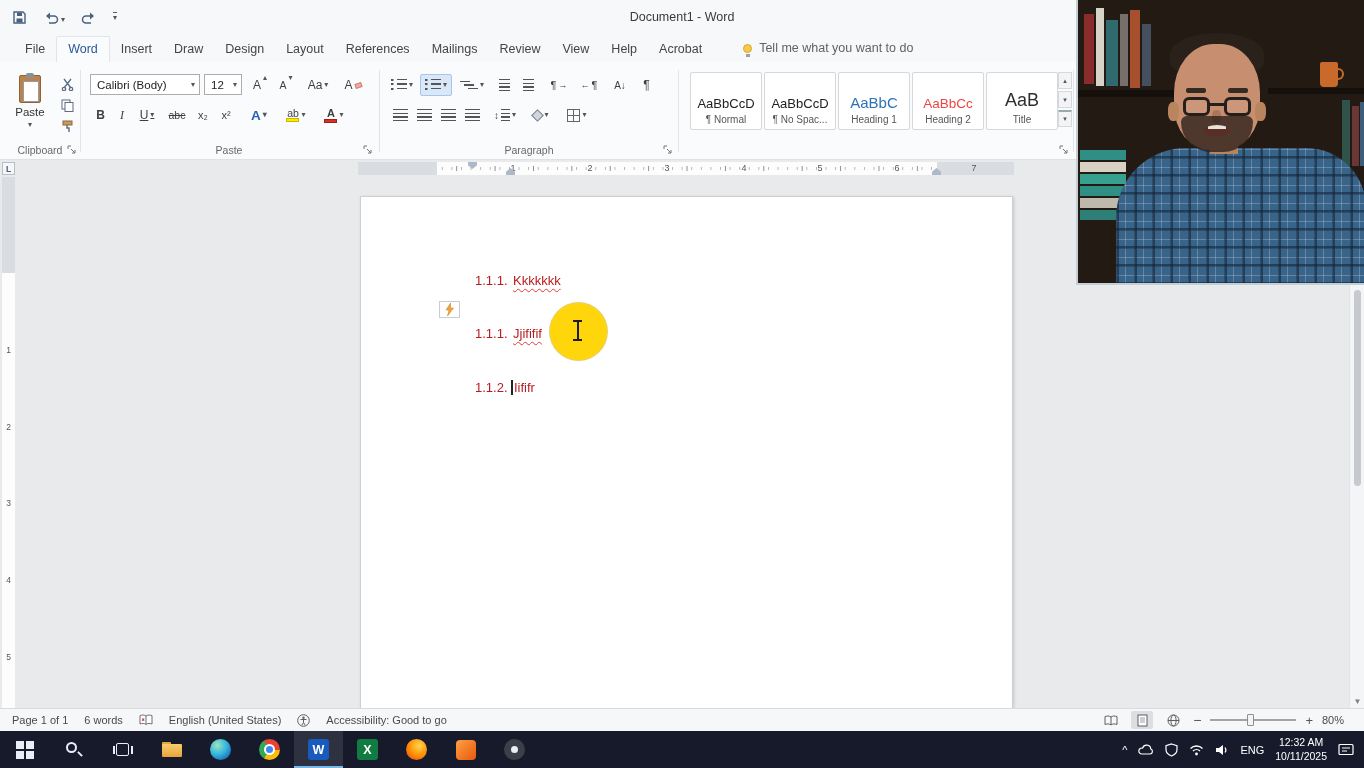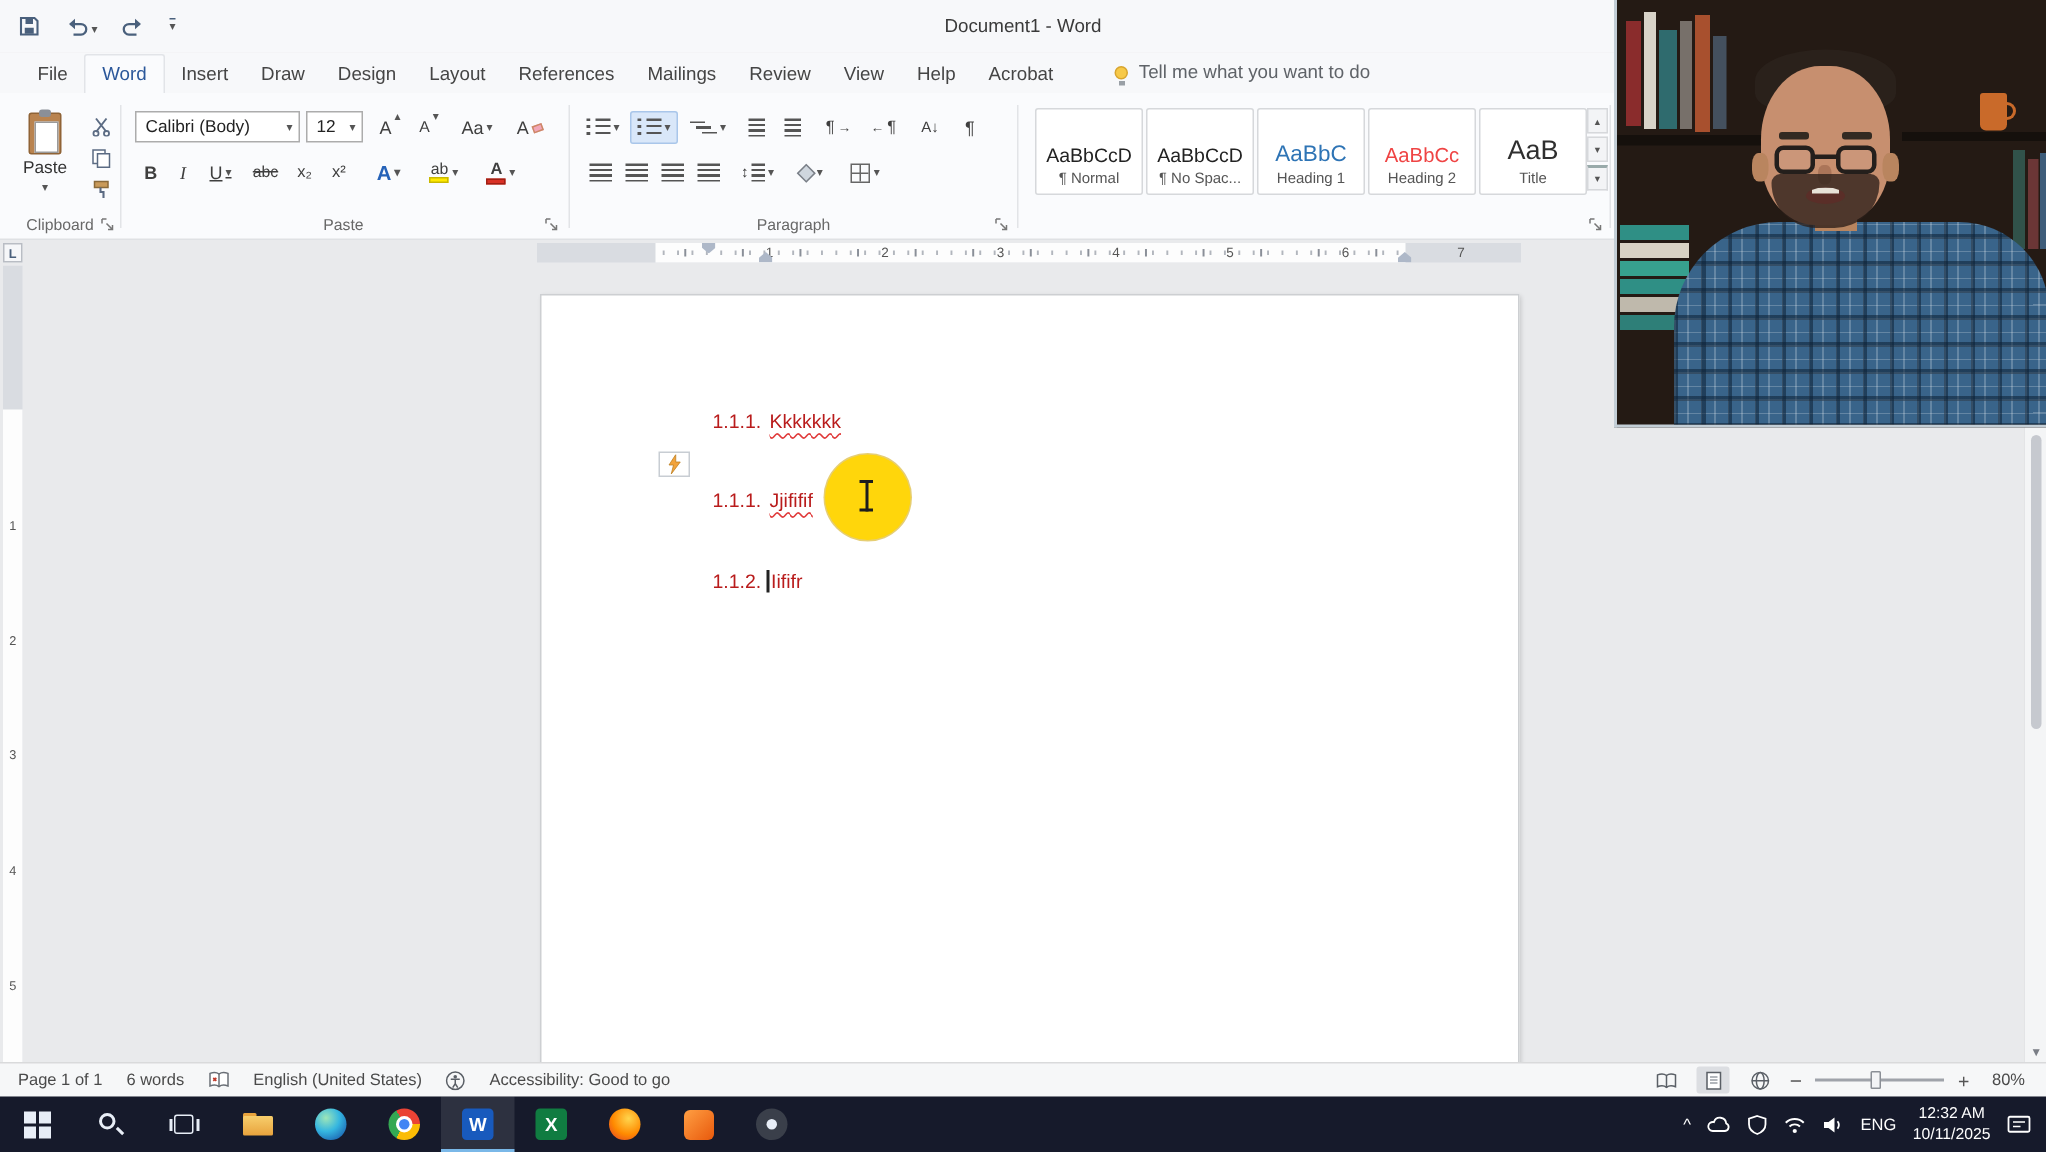--- a/index.html
+++ b/index.html
@@ -472,21 +472,21 @@
             <circle cx="6.5" cy="6.5" r="5.5" fill="none" stroke="#5a5f66"></circle>
             <ellipse cx="6.5" cy="6.5" rx="2.6" ry="5.5" fill="none" stroke="#5a5f66"></ellipse>
             <path d="M1 6.5h11" stroke="#5a5f66"></path>
           </svg>
       </span>
       <span style="font-size:14px;color:#555">−</span>
       <span class="ztrack">
           <span class="zthumb"></span>
         </span>
       <span style="font-size:13px;color:#555">+</span>
-      <span style="width:34px;text-align:center">80%</span>
+      <span style="width:34px;text-align:left">80%</span>
     </div>
   </div>
 
   <div class="taskbar">
     <div class="slot" style="left:0">
       <span style="display:grid;grid-template-columns:8px 8px;grid-template-rows:8px 8px;gap:2px">
         <i style="background:#e8eef7"></i>
           <i style="background:#e8eef7"></i>
           <i style="background:#e8eef7"></i>
           <i style="background:#e8eef7"></i>

